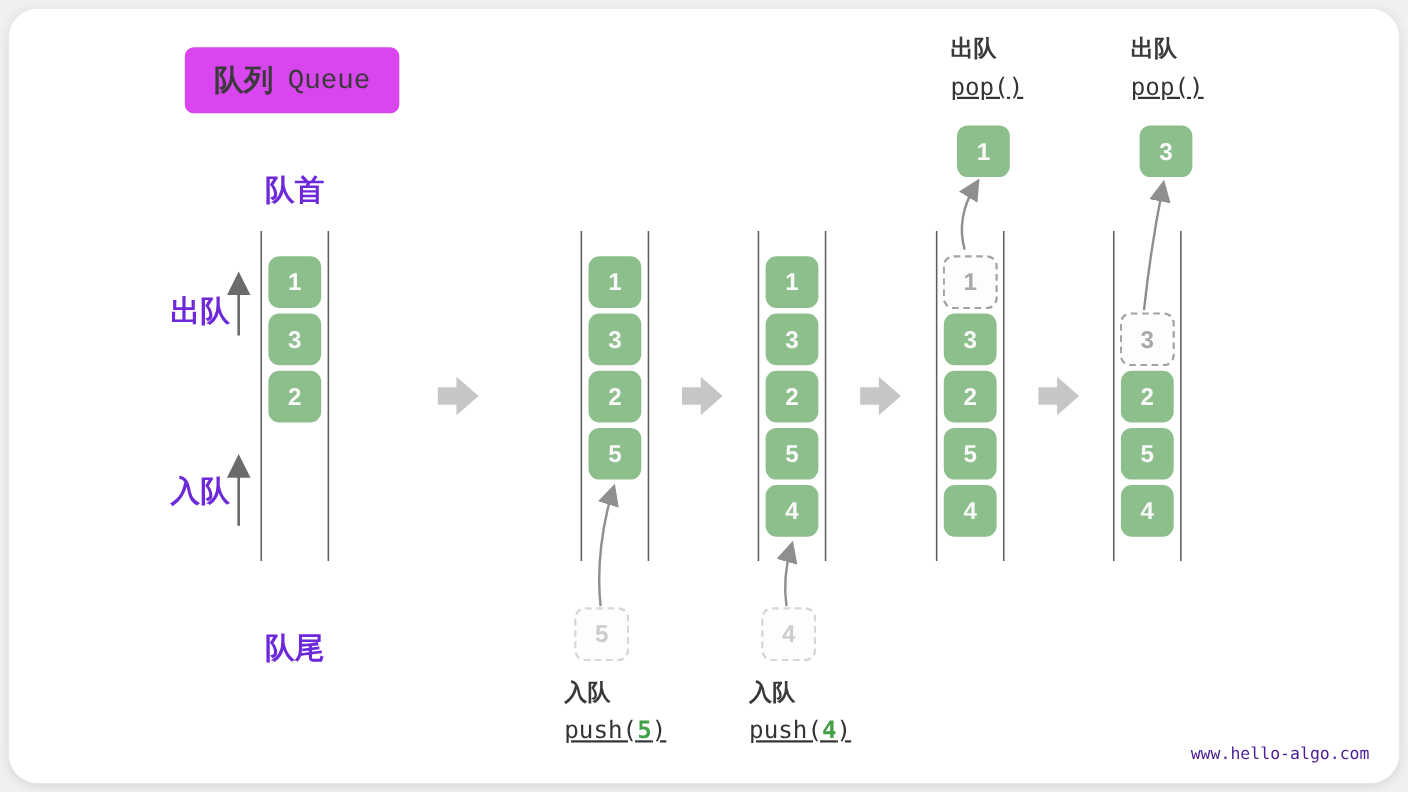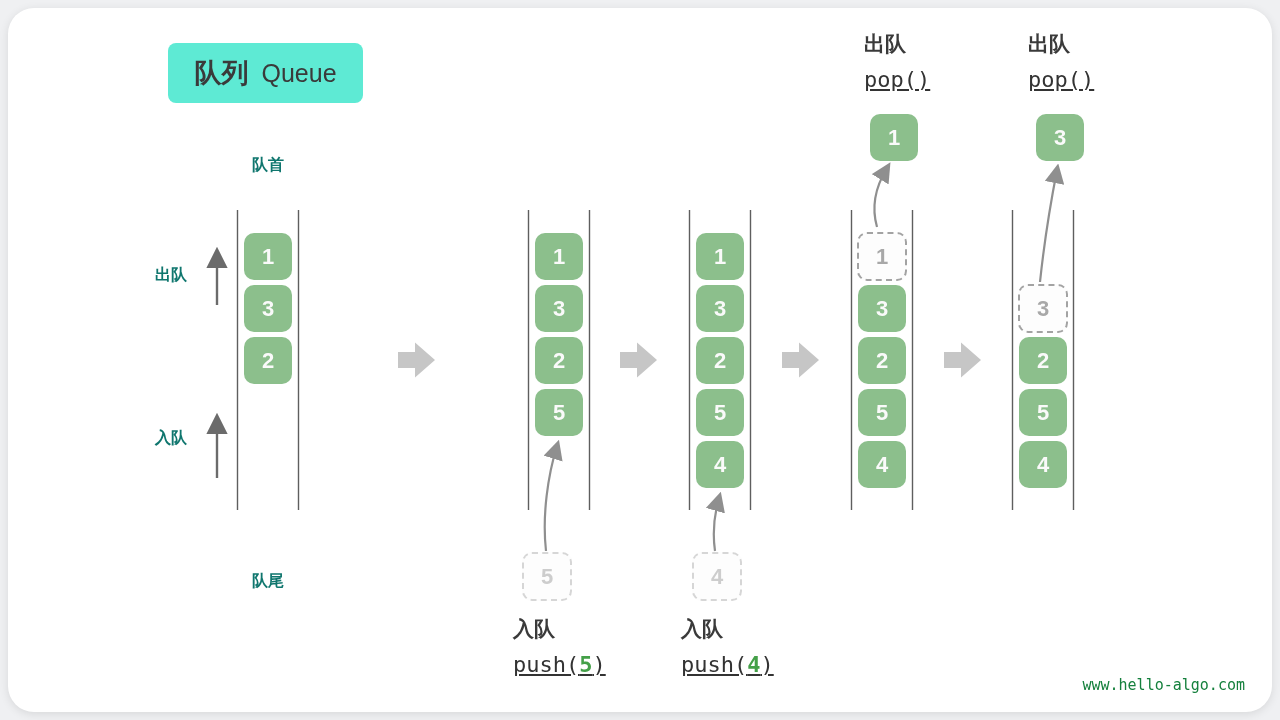--- a/index.html
+++ b/index.html
@@ -11,27 +11,27 @@
   }
   .card{
     position:absolute;left:8px;top:8px;width:1264px;height:704px;
     background:#ffffff;border-radius:26px;
     box-shadow:0 2px 10px rgba(0,0,0,0.10);
   }
   .abs{position:absolute;}
   
   .title-box{
     left:168px;top:43px;width:195px;height:60px;
-    background:#5eead4;border-radius:8px;
+    background:#d946ef;border-radius:8px;
     display:flex;align-items:center;justify-content:center;gap:13px;
   }
   .title-zh{font-size:27px;font-weight:700;color:#3a3a3a;}
-  .title-en{font-size:25px;font-family:Liberation Sans, sans-serif;color:#3a3a3a;}
+  .title-en{font-size:25px;font-family:Liberation Mono, monospace;color:#3a3a3a;}
   
-  .cjk-label{font-size:16px;font-weight:700;color:#0f766e;white-space:nowrap;}
+  .cjk-label{font-size:27px;font-weight:700;color:#6d28d9;white-space:nowrap;}
   .lbl-front{left:268px;top:155px;transform:translateX(-50%);}
   .lbl-rear{left:268px;top:539px;transform:translateX(-50%);margin-top:32px;}
   .lbl-deq{left:155px;top:265px;}
   .lbl-enq{left:155px;top:428px;}
   
   .box{
     position:absolute;width:48px;height:47px;border-radius:10px;
     background:var(--green,#8cbf8c);
     display:flex;align-items:center;justify-content:center;
     font-size:22px;font-weight:700;color:#fafafa;
@@ -59,21 +59,21 @@
   .op .code{font-size:22px;font-family:"DejaVu Sans Mono",monospace;color:#333;white-space:nowrap;text-decoration:underline;}
   .op .arg{color:var(--code-green,#44a048);font-weight:700;}
   .op-pop1{left:864px;top:30px;}
   .op-pop2{left:1028px;top:30px;}
   .op-push1{left:513px;top:615px;}
   .op-push2{left:681px;top:615px;}
   .push-ghost1{left:522px;top:552px;}
   .push-ghost2{left:692px;top:552px;}
   .watermark{
     right:35px;top:676px;
-    font-family:"DejaVu Sans Mono",monospace;font-size:15px;color:#15803d;
+    font-family:"DejaVu Sans Mono",monospace;font-size:15px;color:#4c1d95;
   }
   svg.overlay{position:absolute;left:0;top:0;pointer-events:none;}
 </style>
 </head>
 <body>
 
 <div class="card"></div>
 
 <svg class="overlay" width="1280" height="720">
   <defs>

